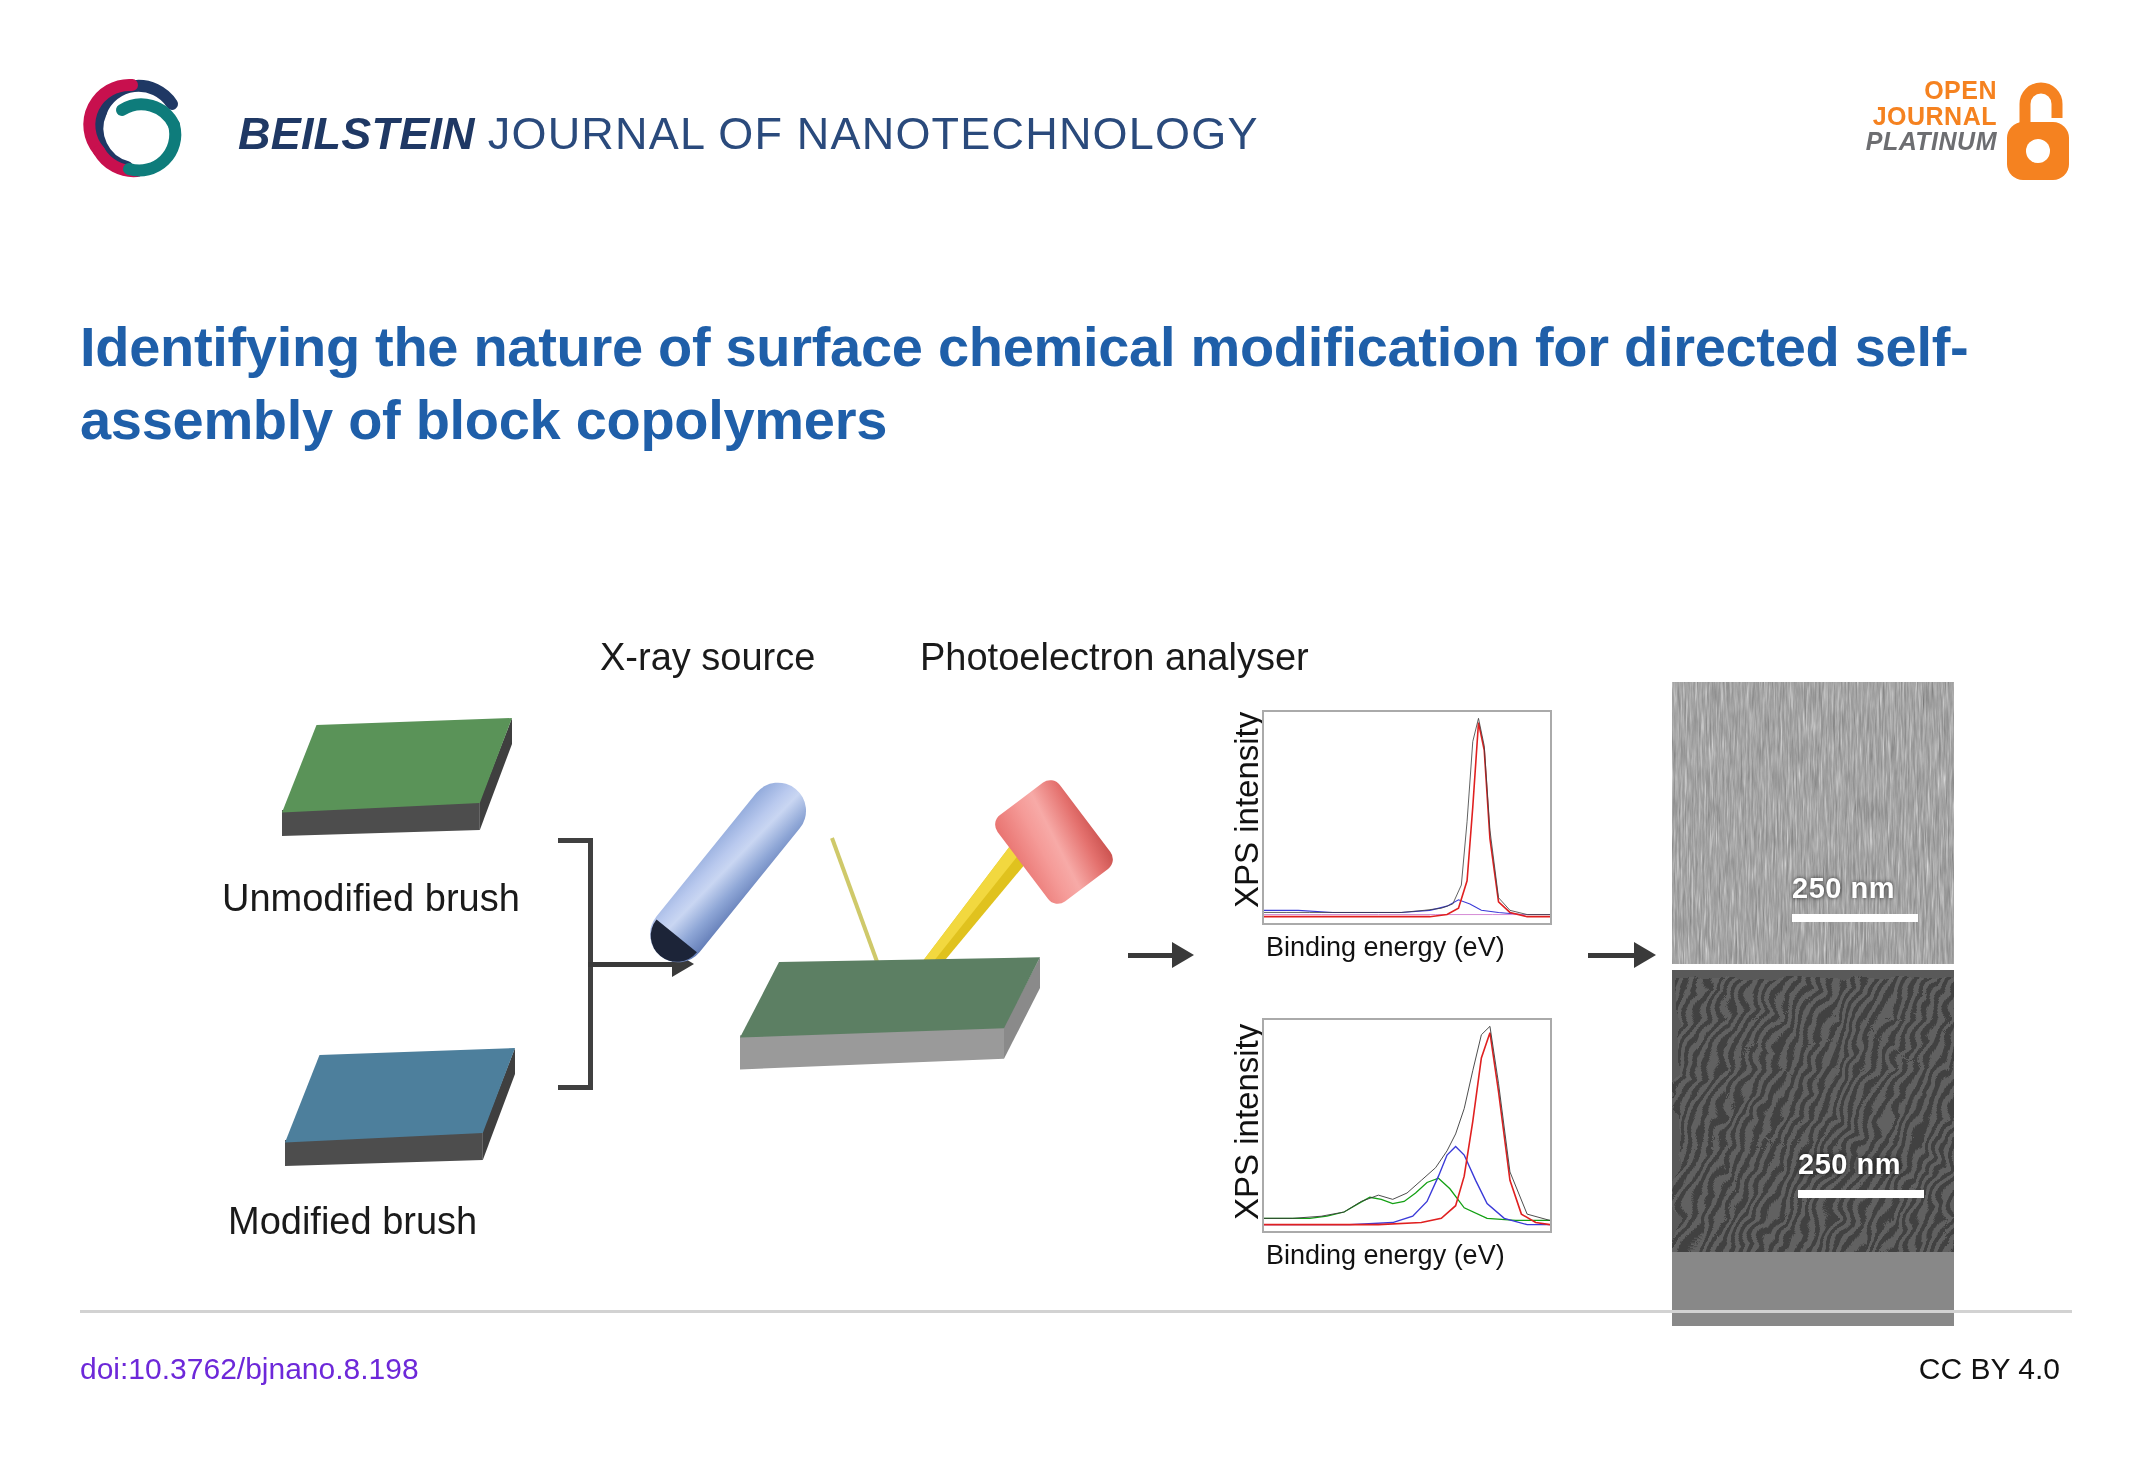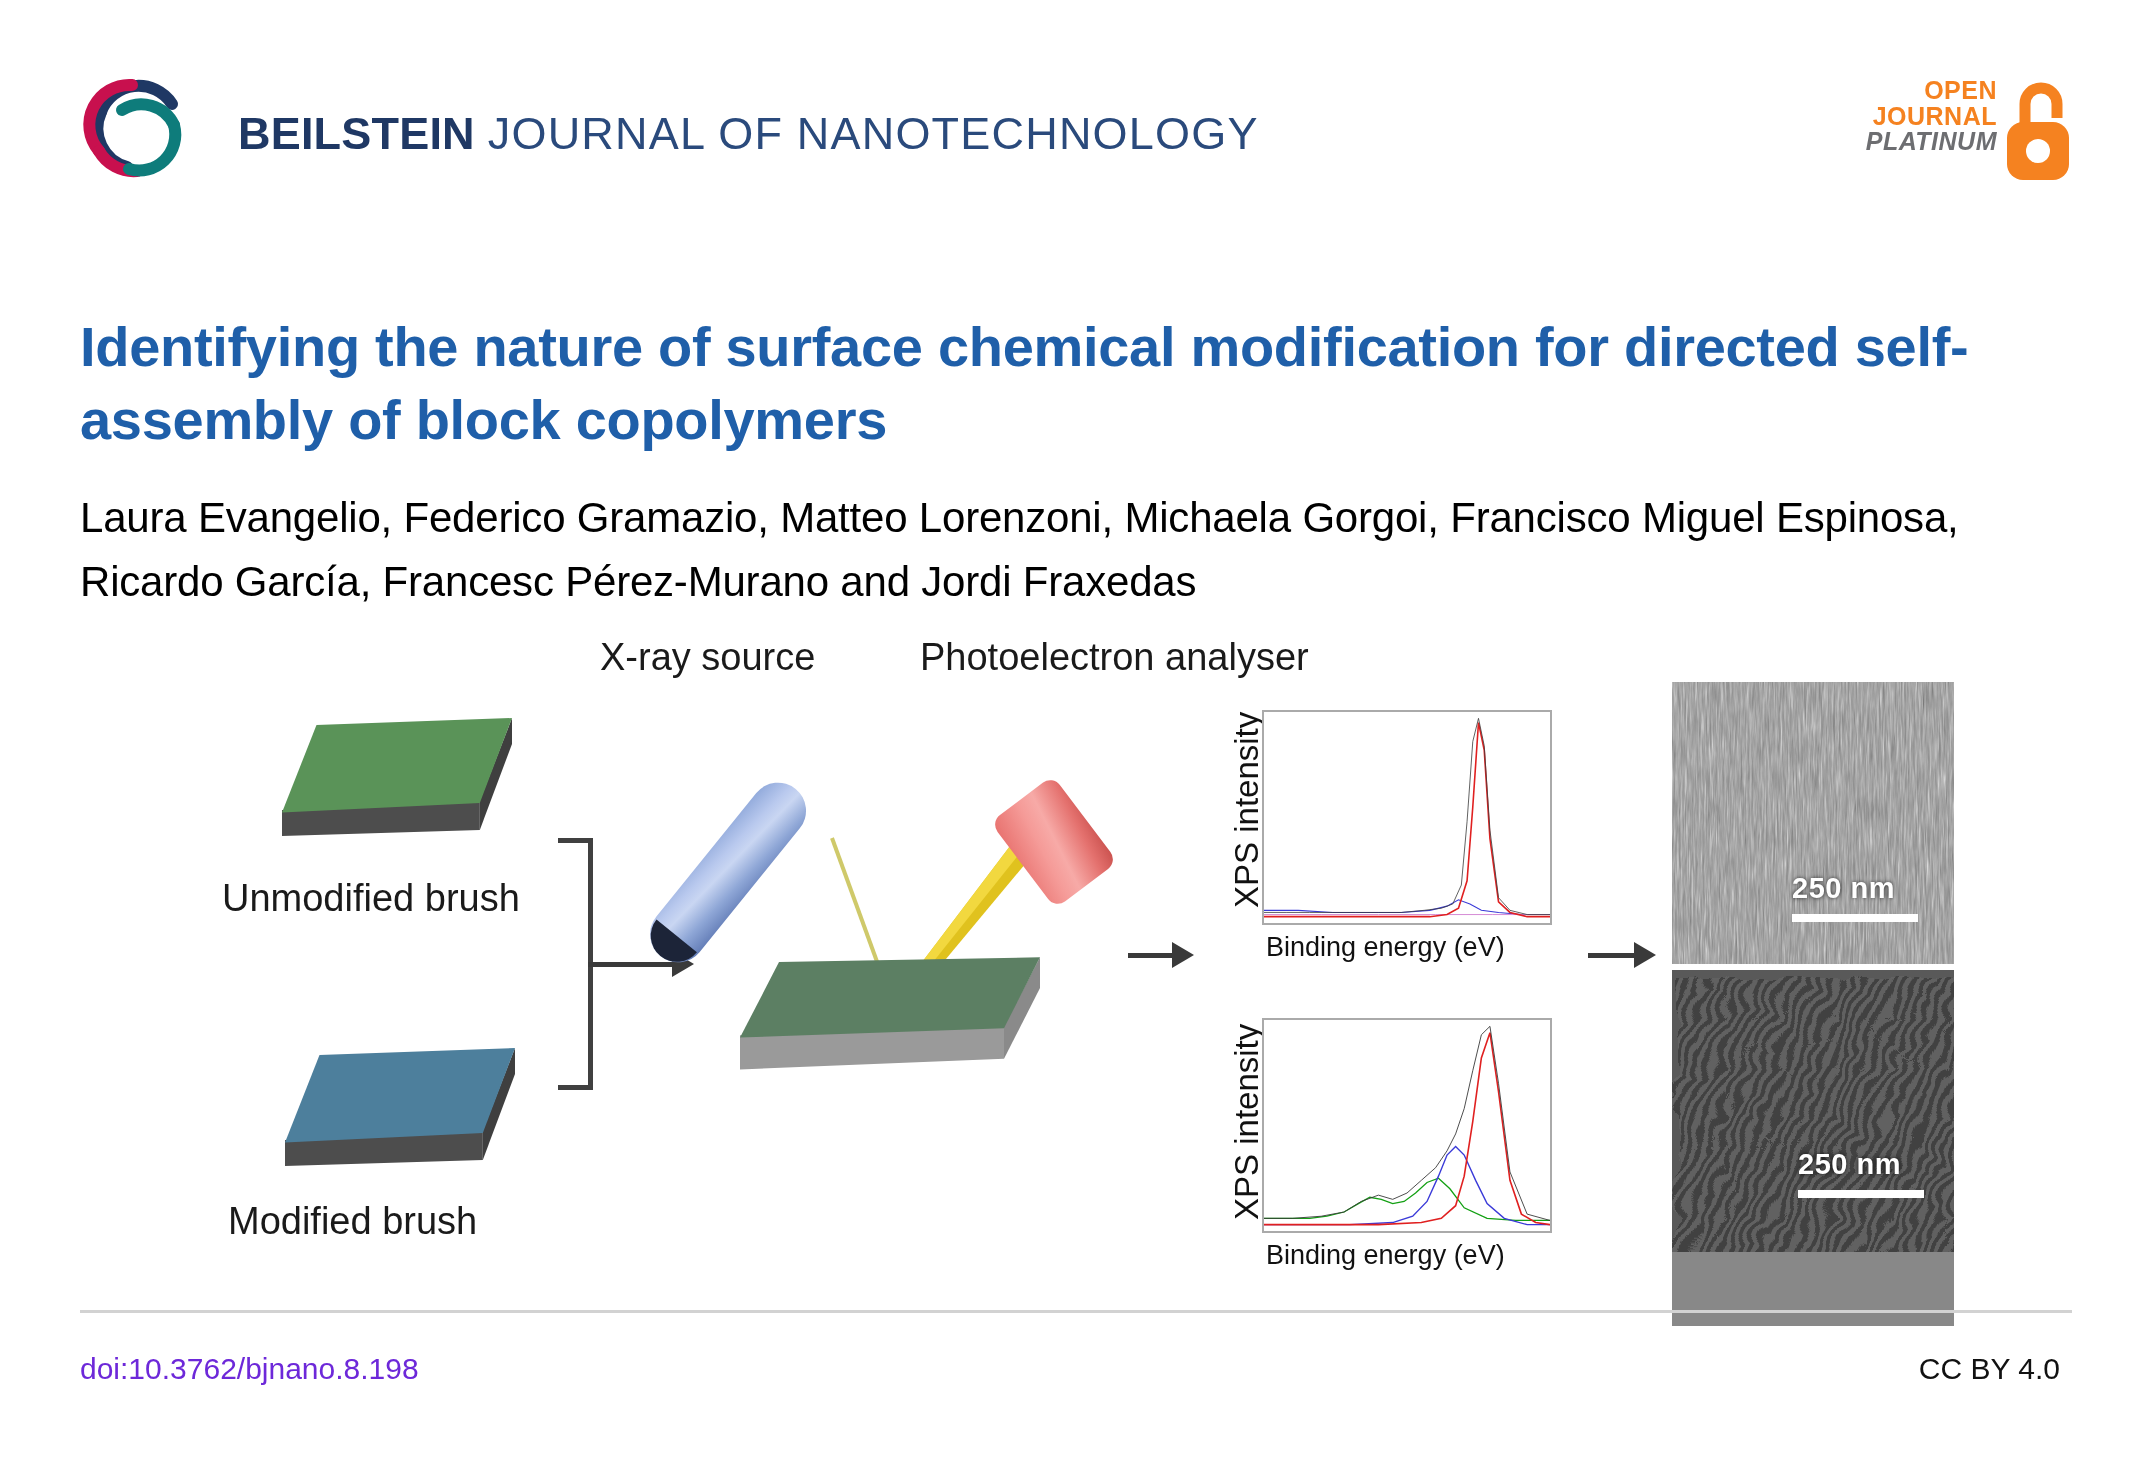--- a/index.html
+++ b/index.html
@@ -43,20 +43,21 @@
     left: 238px;
     top: 108px;
     font-size: 45px;
     letter-spacing: 0.4px;
     white-space: nowrap;
     color: #1f3864;
   }
   .masthead-title .mt-bold {
     font-weight: 700;
     letter-spacing: 0.2px;
+    font-style: italic;
   }
   .masthead-title .mt-light {
     font-weight: 400;
     color: #2a4a7c;
     letter-spacing: 1.2px;
   }
 
   
   .oa-badge {
     position: absolute;
@@ -346,21 +347,20 @@
           <path d="M 24 46 L 24 26 A 16 16 0 0 1 56 26 L 56 40" fill="none" stroke="#F58220" stroke-width="11"></path>
           <rect x="6" y="44" width="62" height="58" rx="16" fill="#F58220"></rect>
           <circle cx="37" cy="73" r="12" fill="#ffffff"></circle>
         </svg>
       </div>
     </div>
   </div>
 
   <h1 class="article-title">Identifying the nature of surface chemical modification for directed self-assembly of block copolymers</h1>
 
-  <div class="authors">Laura Evangelio, Federico Gramazio, Matteo Lorenzoni, Michaela Gorgoi, Francisco Miguel Espinosa, Ricardo García, Francesc Pérez-Murano and Jordi Fraxedas</div>
 
   <div class="abstract-figure">
 
     <div class="slab slab-green" style="left:282px; top:58px;">
       <div class="slab-side"></div>
       <div class="slab-edge"></div>
       <div class="slab-top"></div>
     </div>
     <div class="fig-label" style="left:222px; top:217px;">Unmodified brush</div>
 

